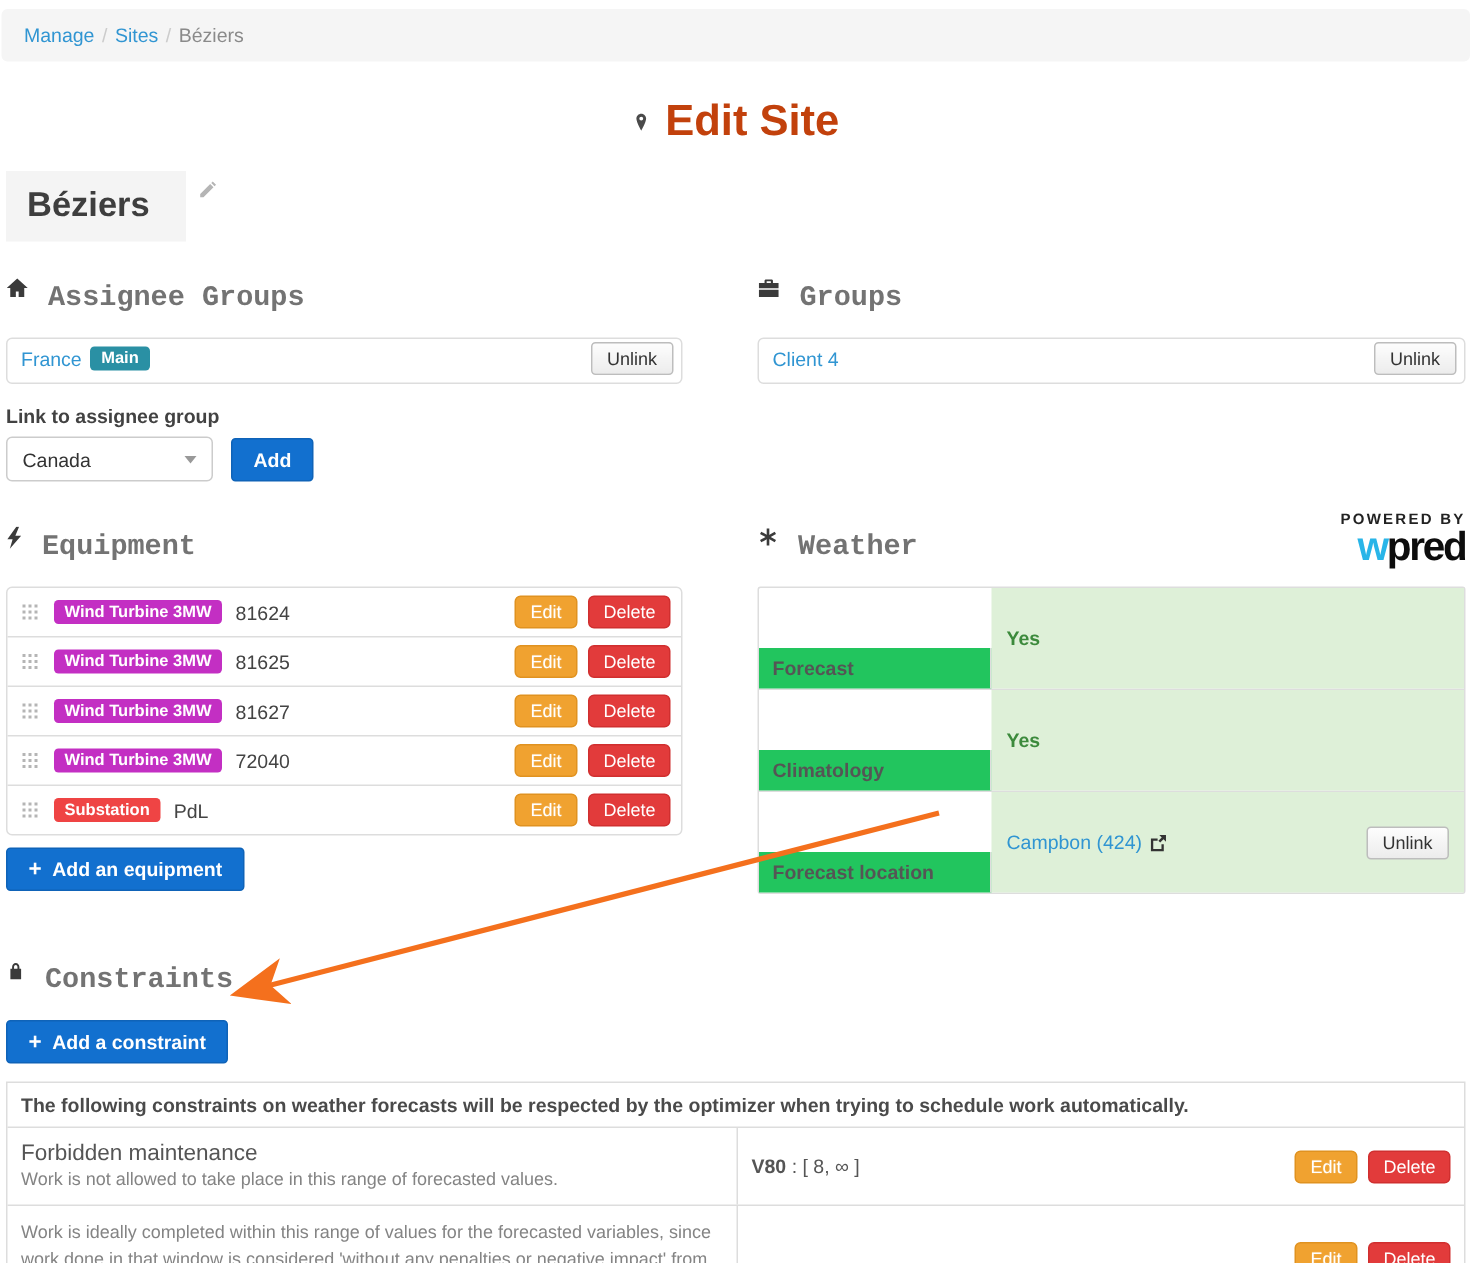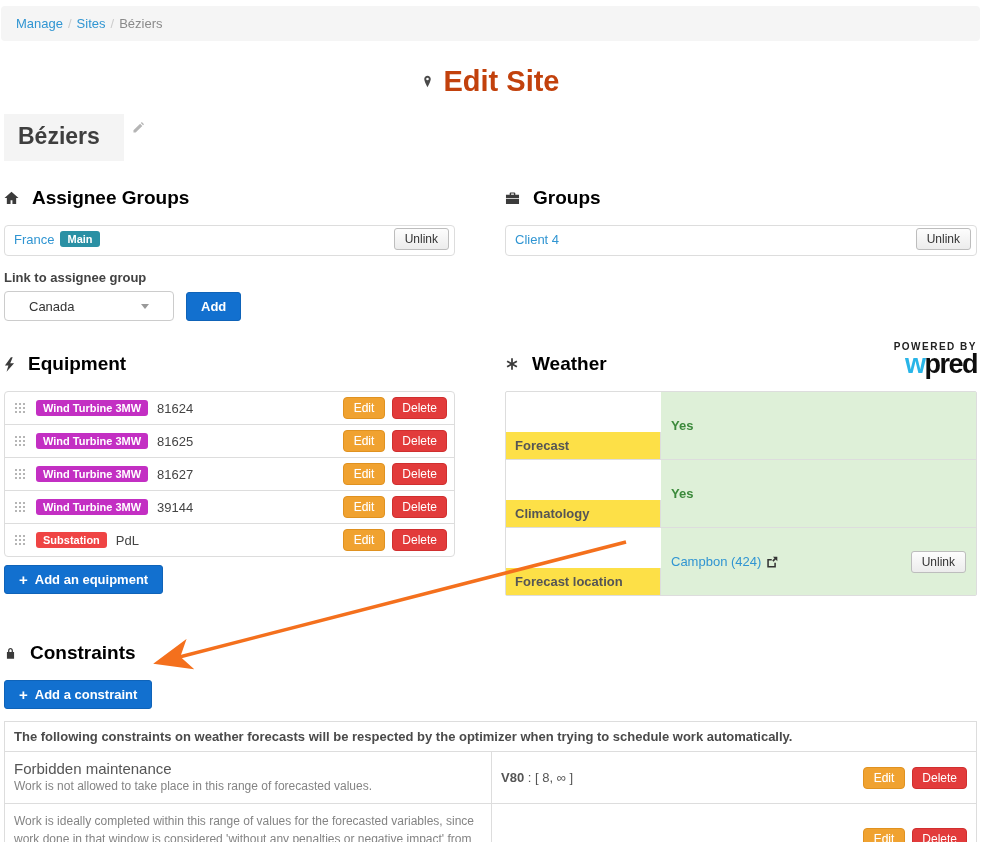--- a/index.html
+++ b/index.html
@@ -27,33 +27,33 @@
   .site-row{margin-top:16px; display:flex; align-items:flex-start;}
   .site-box{background:#f4f4f4; padding:9px 24px 11px 14px; font-size:23px; font-weight:bold; color:#3e3e3e;}
   .pencil{margin:6px 0 0 8px; color:#b5b5b5;}
 
   
   .cols{display:flex; gap:50px; margin-top:24px;}
   .cols2{margin-top:30px;}
   .col-left{width:451px; flex:none;}
   .col-right{flex:1; min-width:0;}
 
-  .section-heading{display:flex; align-items:center; gap:13px; font-size:19px; font-weight:bold; color:#000000; margin:0 0 14px; line-height:26px;}
+  .section-heading{display:flex; gap:13px; font-size:19px; font-weight:bold; color:#737373; margin:0 0 14px; line-height:26px;font-family:Liberation Mono, monospace;}
   .section-heading svg{color:#3b3b3b; flex:none;}
 
   .linked-row{border:1px solid var(--border); border-radius:4px; min-height:31px; display:flex; align-items:center; padding:0 5px 3px 9px; font-size:13px;}
   .spacer{flex:1;}
   .badge{color:#fff; font-weight:bold; font-size:11px; padding:2px 7px; border-radius:3px; white-space:nowrap;}
   .badge-main{background:var(--badge_main); margin-left:6px;}
 
   .btn-default{background:linear-gradient(#fdfdfd,#ececec); border:1px solid #bdbdbd; border-radius:3px; padding:3px 10px; font-size:12px; color:#333;}
 
   .field-label{font-weight:bold; font-size:13px; color:#424242; margin:14px 0 6px;}
   .select-row{display:flex; align-items:center; gap:12px;}
-  .select{width:170px; height:30px; border:1px solid #ccc; border-radius:4px; background:#fff; padding:0 24px; font-size:13px; color:#333; display:flex; align-items:center; justify-content:space-between;}
+  .select{width:138px; height:30px; border:1px solid #ccc; border-radius:4px; background:#fff; padding:0 10px; font-size:13px; color:#333; display:flex; align-items:center; justify-content:space-between;}
   .caret{width:0; height:0; border-left:4px solid transparent; border-right:4px solid transparent; border-top:5px solid #999;}
   .btn-primary{background:var(--primary); border:1px solid #0f63b8; color:#fff; font-weight:bold; border-radius:3px; font-size:13px; padding:6px 14px;}
   .btn-add{display:inline-flex; align-items:center; gap:7px; margin-top:8px; font-size:13px;}
   .plus{font-size:15px; font-weight:bold; line-height:1;}
 
   
   .list-box{border:1px solid var(--border); border-radius:4px;}
   .list-row{display:flex; align-items:center; padding:5px 7px; min-height:32px;}
   .list-row + .list-row{border-top:1px solid var(--border);}
   .grip{width:11px; height:11px; position:relative; margin:0 10px 0 3px; flex:none; cursor:grab;}
@@ -67,21 +67,21 @@
   
   .weather-head{position:relative; margin-bottom:14px;}
   .wpred{position:absolute; right:0; top:-9px; text-align:right; line-height:1; pointer-events:none;}
   .wpred .powered{font-size:10px; letter-spacing:1.5px; color:#222; font-weight:bold;}
   .wpred .brand{font-size:27px; font-weight:bold; letter-spacing:-1.5px; margin-top:-1px;}
   .wpred .brand .w{color:#29b5e8;}
   .wpred .brand .rest{color:#0d0d0d;}
   .wtable{border:1px solid var(--border); border-radius:2px;}
   .wrow{display:flex; align-items:stretch;}
   .wrow + .wrow{border-top:1px solid var(--border);}
-  .wlabel{width:155px; flex:none; background:#fde047; border-right:1px solid var(--border); padding:6px 9px; font-size:13px; font-weight:bold; color:#555; display:flex; align-items:center;margin-top:40px;}
+  .wlabel{width:155px; flex:none; background:#22c55e; border-right:1px solid var(--border); padding:6px 9px; font-size:13px; font-weight:bold; color:#555; display:flex; align-items:center;margin-top:40px;}
   .wvalue{flex:1; background:var(--success_bg); padding:3px 10px; font-size:13px; display:flex; align-items:center; min-height:29px;}
   .wyes{font-weight:bold; color:var(--success_text);}
   .ext-icon{margin-left:5px; color:#333;}
 
   
   .constraints{margin-top:44px;}
   .ctable{border:1px solid var(--border); margin-top:12px;}
   .ctable-header{padding:7px 9px; font-size:13px; font-weight:bold; color:#4a4a4a; border-bottom:1px solid var(--border);}
   .crow{display:flex; align-items:stretch;}
   .crow + .crow{border-top:1px solid var(--border);}
@@ -205,21 +205,21 @@
               <span class="equip-name">81627</span>
               <span class="row-actions">
                 <button class="btn-edit">Edit</button>
                 <button class="btn-delete">Delete</button>
               </span>
             </div>
 
             <div class="list-row">
               <span class="grip"></span>
               <span class="badge" style="background-color: rgb(195, 47, 195);">Wind Turbine 3MW</span>
-              <span class="equip-name">39144</span>
+              <span class="equip-name">72040</span>
               <span class="row-actions">
                 <button class="btn-edit">Edit</button>
                 <button class="btn-delete">Delete</button>
               </span>
             </div>
 
             <div class="list-row">
               <span class="grip"></span>
               <span class="badge" style="background-color: #ef4444;">Substation</span>
               <span class="equip-name">PdL</span>

